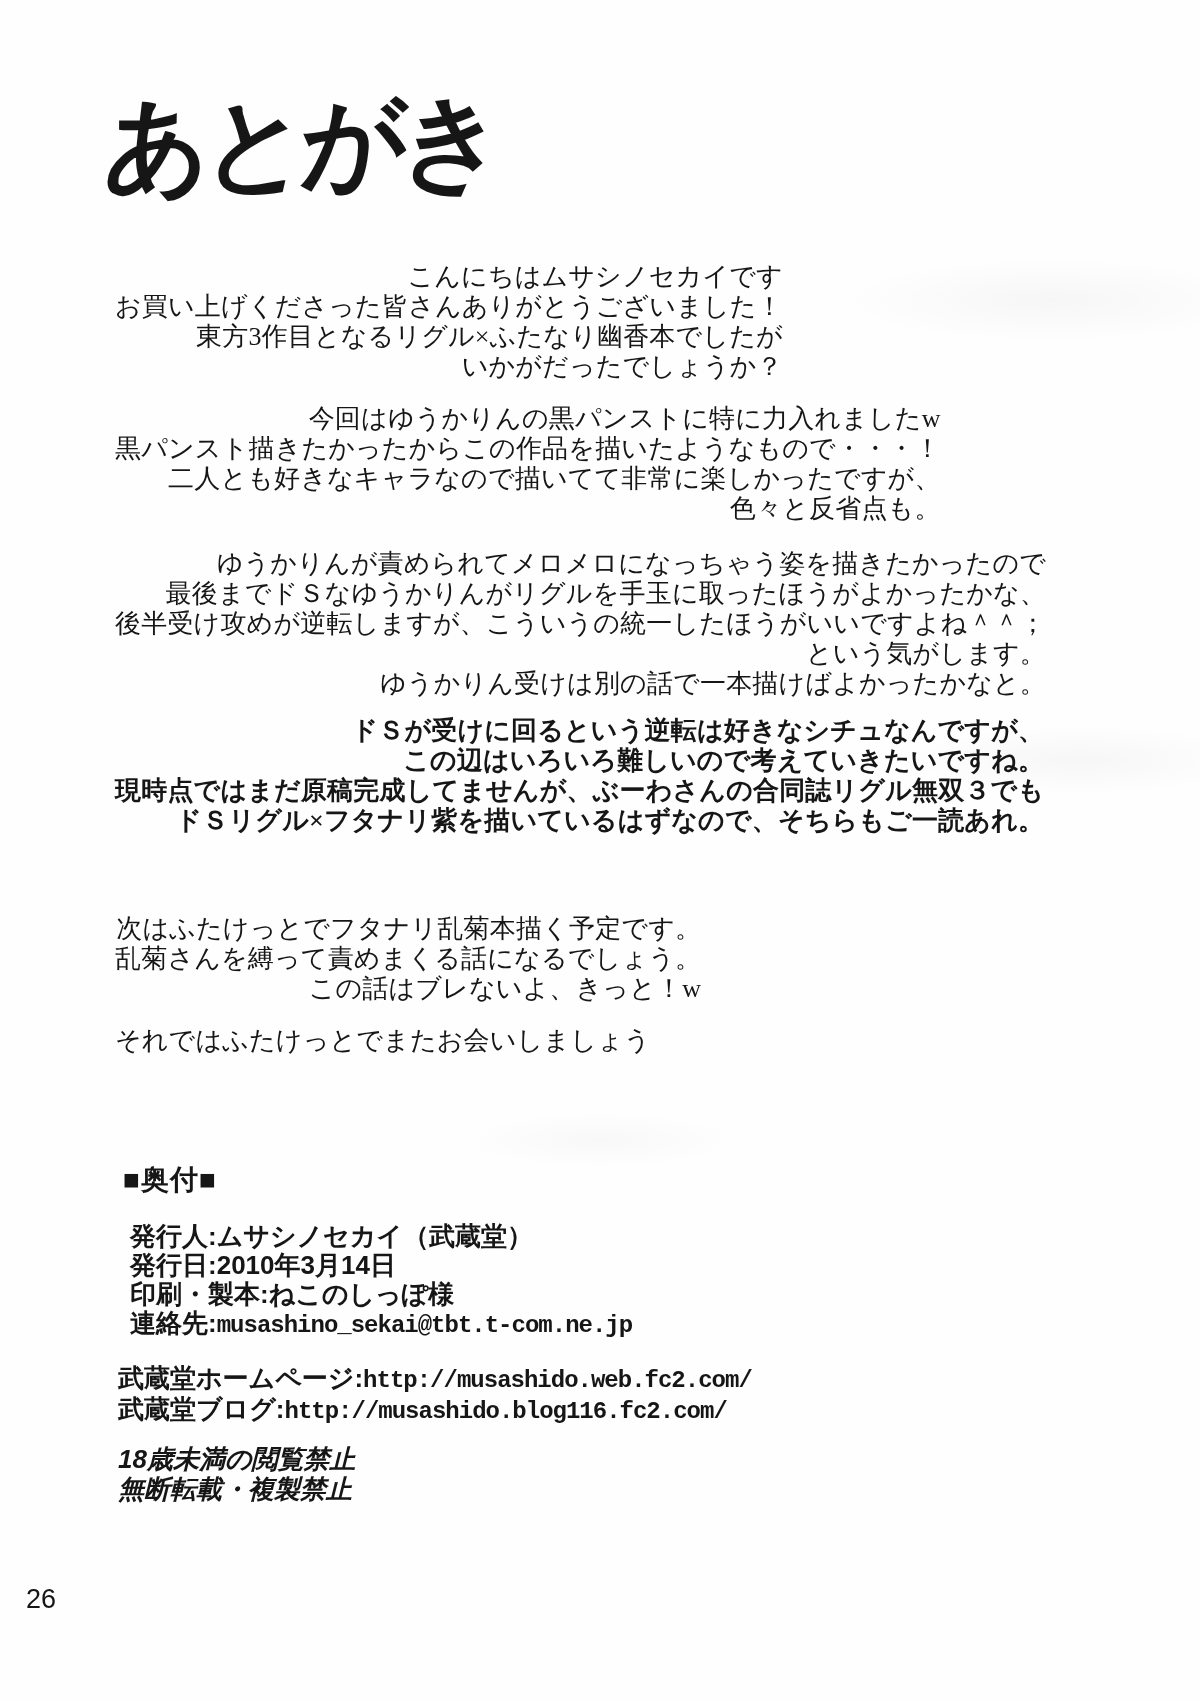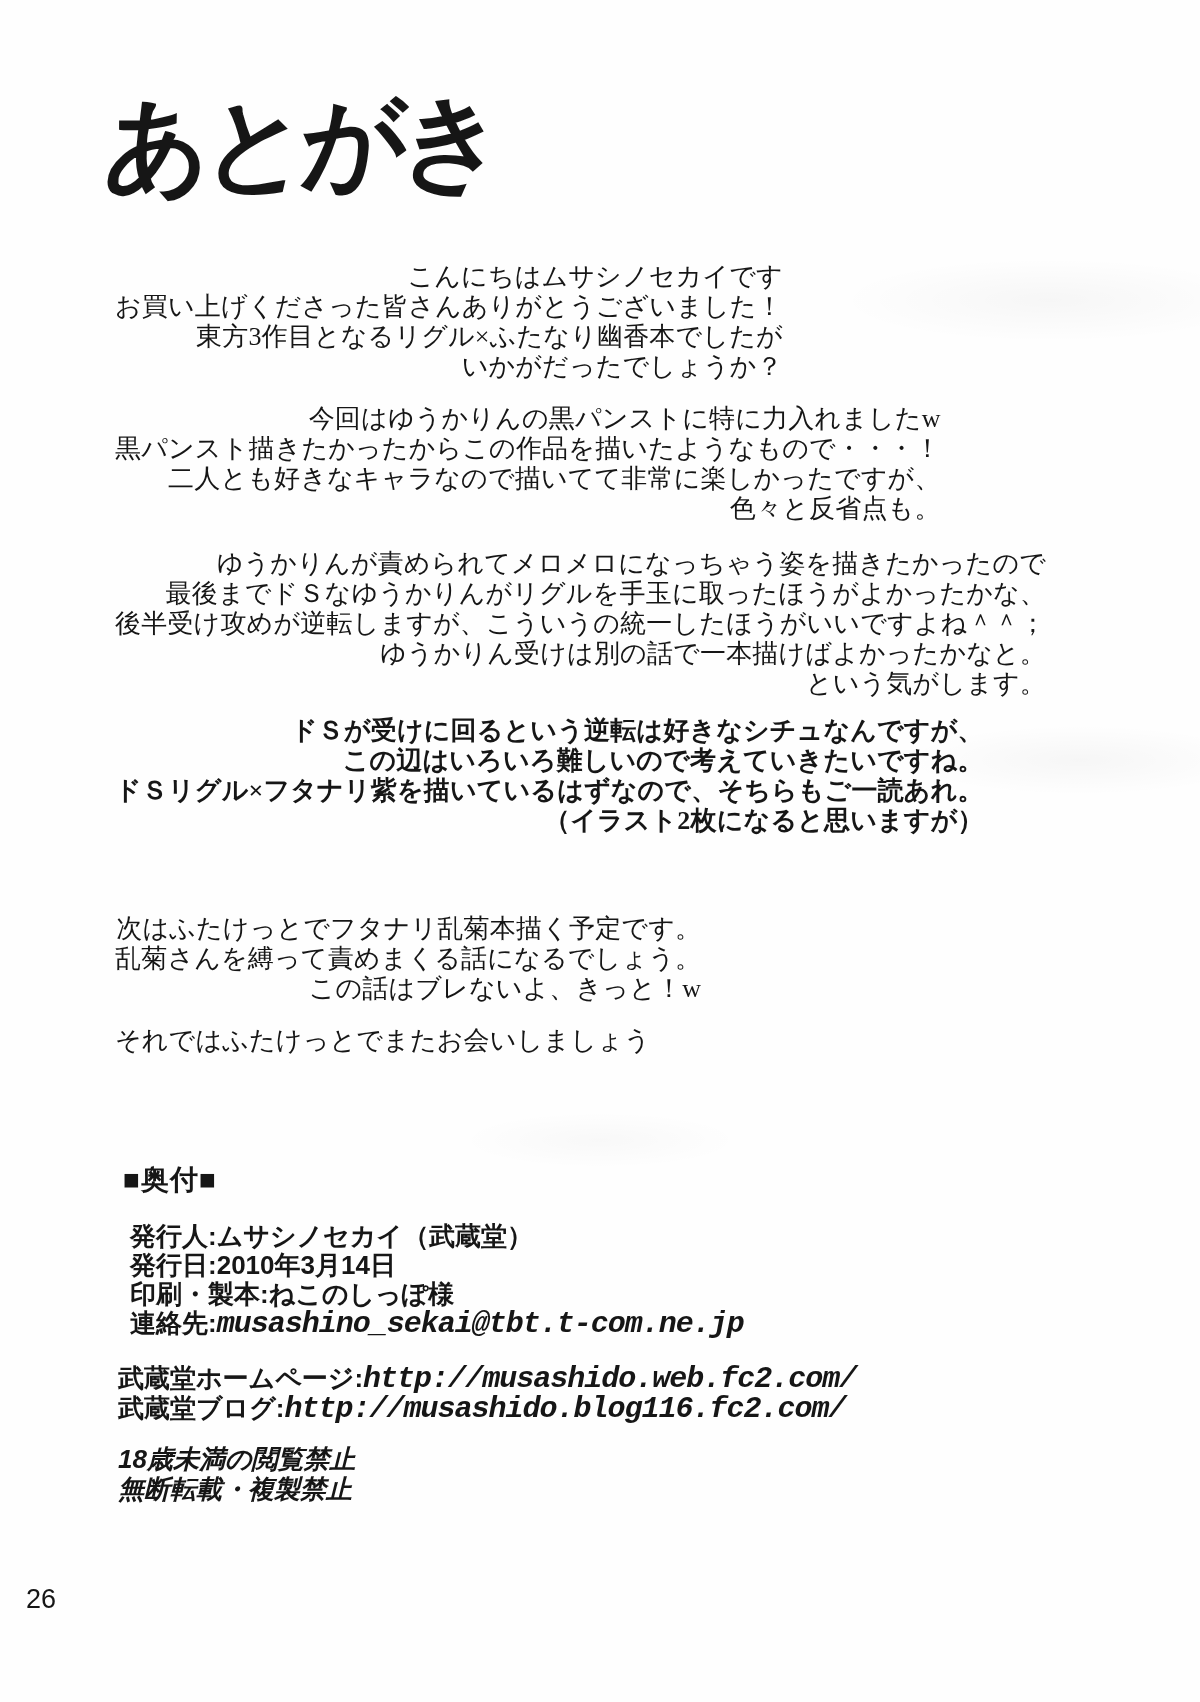--- a/index.html
+++ b/index.html
@@ -74,21 +74,21 @@
   .links {
     position: absolute;
     left: 118px;
     top: 1364px;
     font-size: 26px;
     line-height: 29px;
     font-weight: bold;
     white-space: nowrap;
   }
   .links .row { display: block; }
-  .mono { font-family: "Liberation Mono", "DejaVu Sans Mono", monospace; font-size: 30px; letter-spacing: -1px; font-style: italic; }
+  .mono { font-family: "Liberation Mono", "DejaVu Sans Mono", monospace; font-size: 24px; letter-spacing: -1px; }
   .notices {
     position: absolute;
     left: 118px;
     top: 1444px;
     font-size: 26px;
     line-height: 30px;
     font-weight: bold;
     font-style: italic;
   }
   .notices .row { display: block; }
@@ -119,29 +119,29 @@
     <span class="ln">今回はゆうかりんの黒パンストに特に力入れましたw</span>
     <span class="ln">黒パンスト描きたかったからこの作品を描いたようなもので・・・！</span>
     <span class="ln">二人とも好きなキャラなので描いてて非常に楽しかったですが、</span>
     <span class="ln">色々と反省点も。</span>
   </p>
 
   <p class="para p3">
     <span class="ln">ゆうかりんが責められてメロメロになっちゃう姿を描きたかったので</span>
     <span class="ln">最後までドＳなゆうかりんがリグルを手玉に取ったほうがよかったかな、</span>
     <span class="ln">後半受け攻めが逆転しますが、こういうの統一したほうがいいですよね＾＾；</span>
+    <span class="ln">という気がします。</span>
     <span class="ln">ゆうかりん受けは別の話で一本描けばよかったかなと。</span>
-    <span class="ln">という気がします。</span>
   </p>
 
   <p class="para p4">
     <span class="ln">ドＳが受けに回るという逆転は好きなシチュなんですが、</span>
     <span class="ln">この辺はいろいろ難しいので考えていきたいですね。</span>
+    <span class="ln">現時点ではまだ原稿完成してませんが、ぶーわさんの合同誌リグル無双３でも</span>
     <span class="ln">ドＳリグル×フタナリ紫を描いているはずなので、そちらもご一読あれ。</span>
-    <span class="ln">（イラスト2枚になると思いますが）</span>
   </p>
 
   <p class="para p5">
     <span class="ln">次はふたけっとでフタナリ乱菊本描く予定です。</span>
     <span class="ln">乱菊さんを縛って責めまくる話になるでしょう。</span>
     <span class="ln">この話はブレないよ、きっと！w</span>
   </p>
 
   <p class="para closing">それではふたけっとでまたお会いしましょう</p>
 

